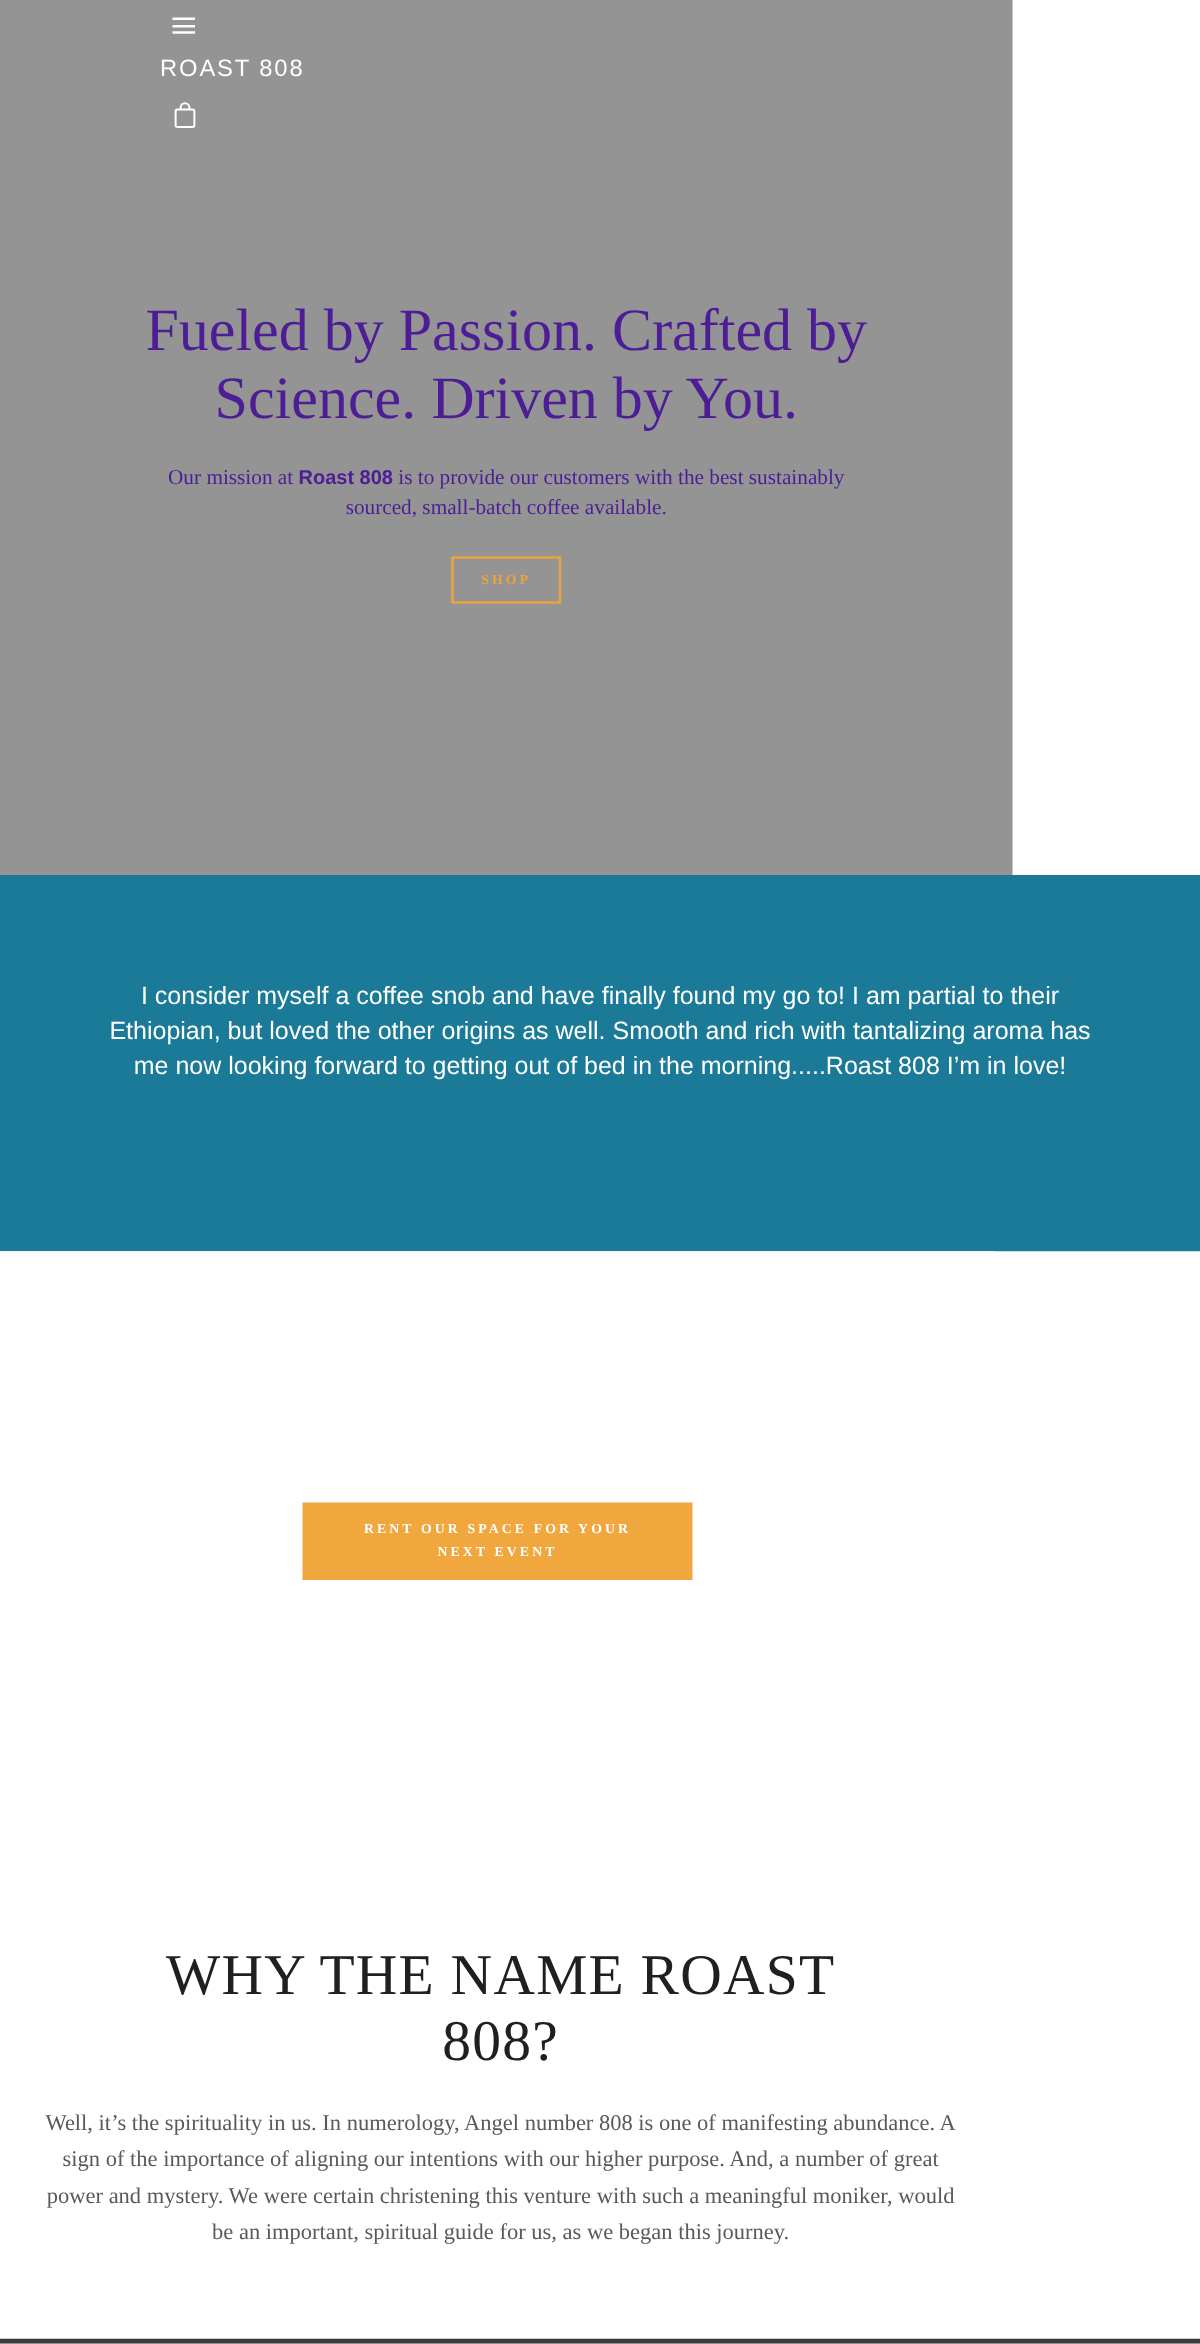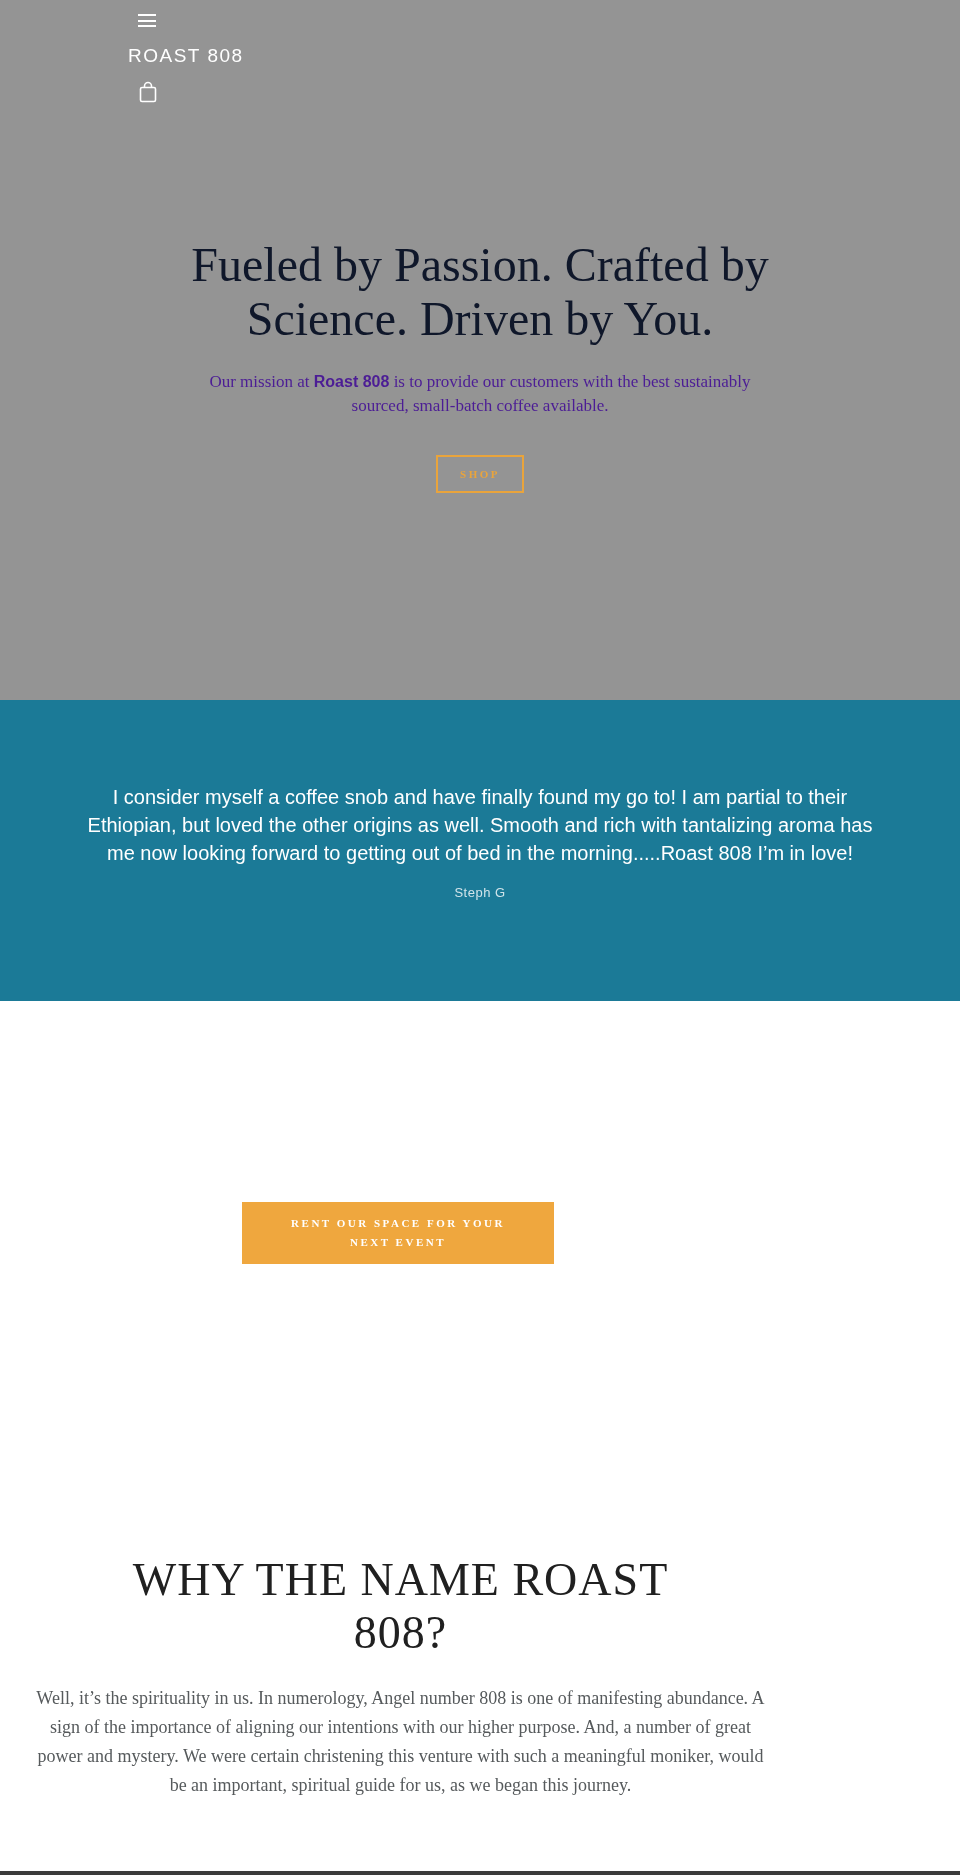--- a/index.html
+++ b/index.html
@@ -9,21 +9,21 @@
     width: 960px;
     height: 1875px;
     position: relative;
     background: #ffffff;
     overflow: hidden;
   }
 
   
   .hero {
     position: relative;
-    width: 960px;
+    width: 810px;
     height: 700px;
     background: #949494;
   }
 
   .site-header {
     position: absolute;
     top: 0; left: 0;
     width: 100%;
     padding: 14px 0 0 128px;
   }
@@ -64,39 +64,39 @@
     position: absolute;
     top: 238px;
     left: 0;
     width: 100%;
     text-align: center;
   }
   .hero-title {
     font-size: 48px;
     font-weight: 400;
     line-height: 1.12;
-    color: #0f172a;
+    color: #4c1d95;
     max-width: 720px;
     margin: 0 auto;
   }
   .hero-sub {
     margin: 24px auto 0;
     max-width: 560px;
     font-size: 17px;
     line-height: 1.45;
     color: #4c1d95;
   }
   .hero-sub b {
     font-family: "Liberation Sans", sans-serif;
     font-weight: 700;
     font-size: 16px;
   }
   .shop-btn {
     display: inline-block;
-    margin-top: 36px;
+    margin-top: 26px;
     padding: 11px 22px;
     border: 2px solid #e9a43c;
     background: transparent;
     color: #e9a43c;
     font-family: "Liberation Serif", serif;
     font-size: 11px;
     font-weight: 700;
     letter-spacing: 2.5px;
     cursor: pointer;
   }
@@ -203,21 +203,20 @@
 
   <div class="hero-inner">
     <h1 class="hero-title">Fueled by Passion. Crafted by Science. Driven by You.</h1>
     <p class="hero-sub"><span>Our mission at </span><b>Roast 808</b><span> is to provide our customers with the best sustainably sourced, small-batch coffee available.</span></p>
     <button class="shop-btn">SHOP</button>
   </div>
 </section>
 
 <section class="testimonial">
   <p class="quote">I consider myself a coffee snob and have finally found my go to! I am partial to their Ethiopian, but loved the other origins as well. Smooth and rich with tantalizing aroma has me now looking forward to getting out of bed in the morning.....Roast 808 I’m in love!</p>
-  <p class="author">Steph G</p>
 </section>
 
 <section class="cta-section">
   <button class="cta-btn">RENT OUR SPACE FOR YOUR NEXT EVENT</button>
 </section>
 
 <section class="about">
   <h2 class="about-heading">WHY THE NAME ROAST 808?</h2>
   <p class="about-body">Well, it’s the spirituality in us. In numerology, Angel number 808 is one of manifesting abundance. A sign of the importance of aligning our intentions with our higher purpose. And, a number of great power and mystery. We were certain christening this venture with such a meaningful moniker, would be an important, spiritual guide for us, as we began this journey.</p>
 </section>

